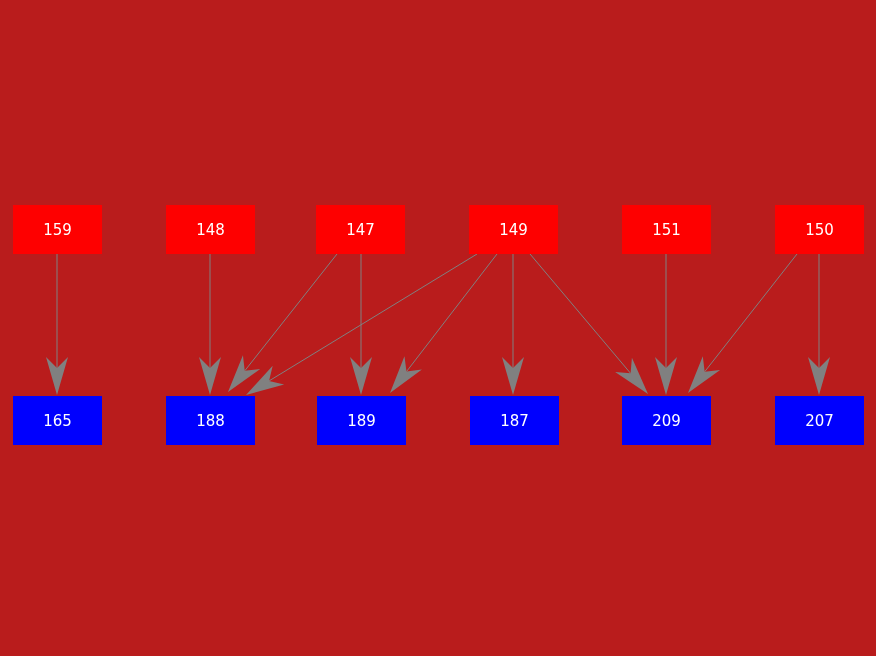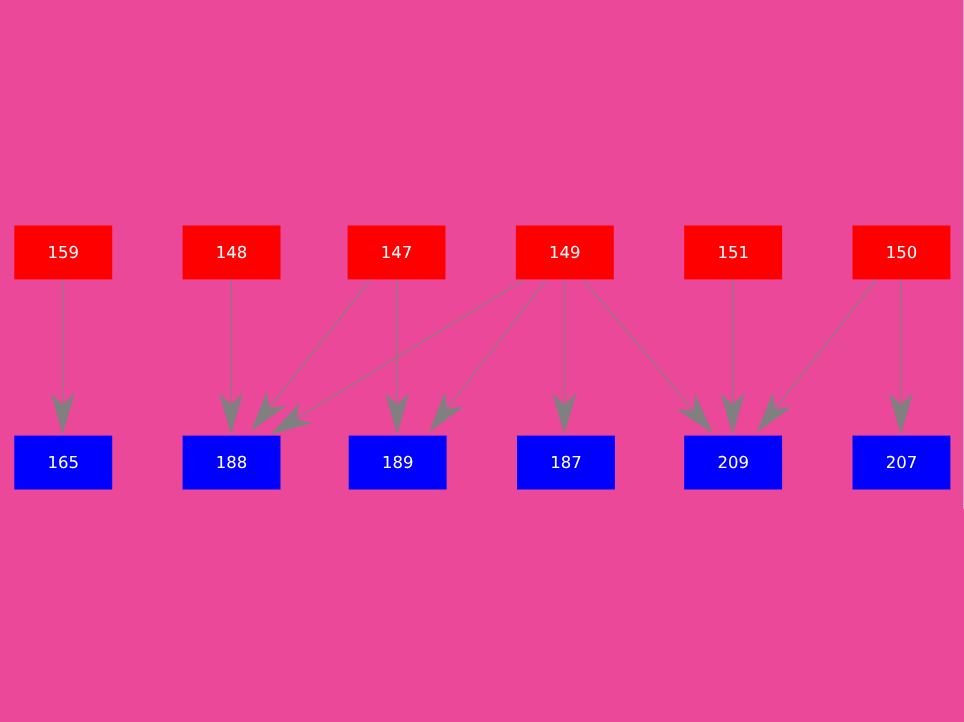--- a/index.html
+++ b/index.html
@@ -7,21 +7,21 @@
     padding: 0;
     background: #ffffff;
   }
   body {
     font-family: "DejaVu Sans", sans-serif;
   }
   #canvas {
     position: relative;
     width: 876px;
     height: 656px;
-    background: #ec4899;
+    background: #b91c1c;
     overflow: hidden;
   }
   #graph-svg {
     position: absolute;
     left: 0;
     top: 0;
     width: 876px;
     height: 656px;
   }
   .edge-line {

